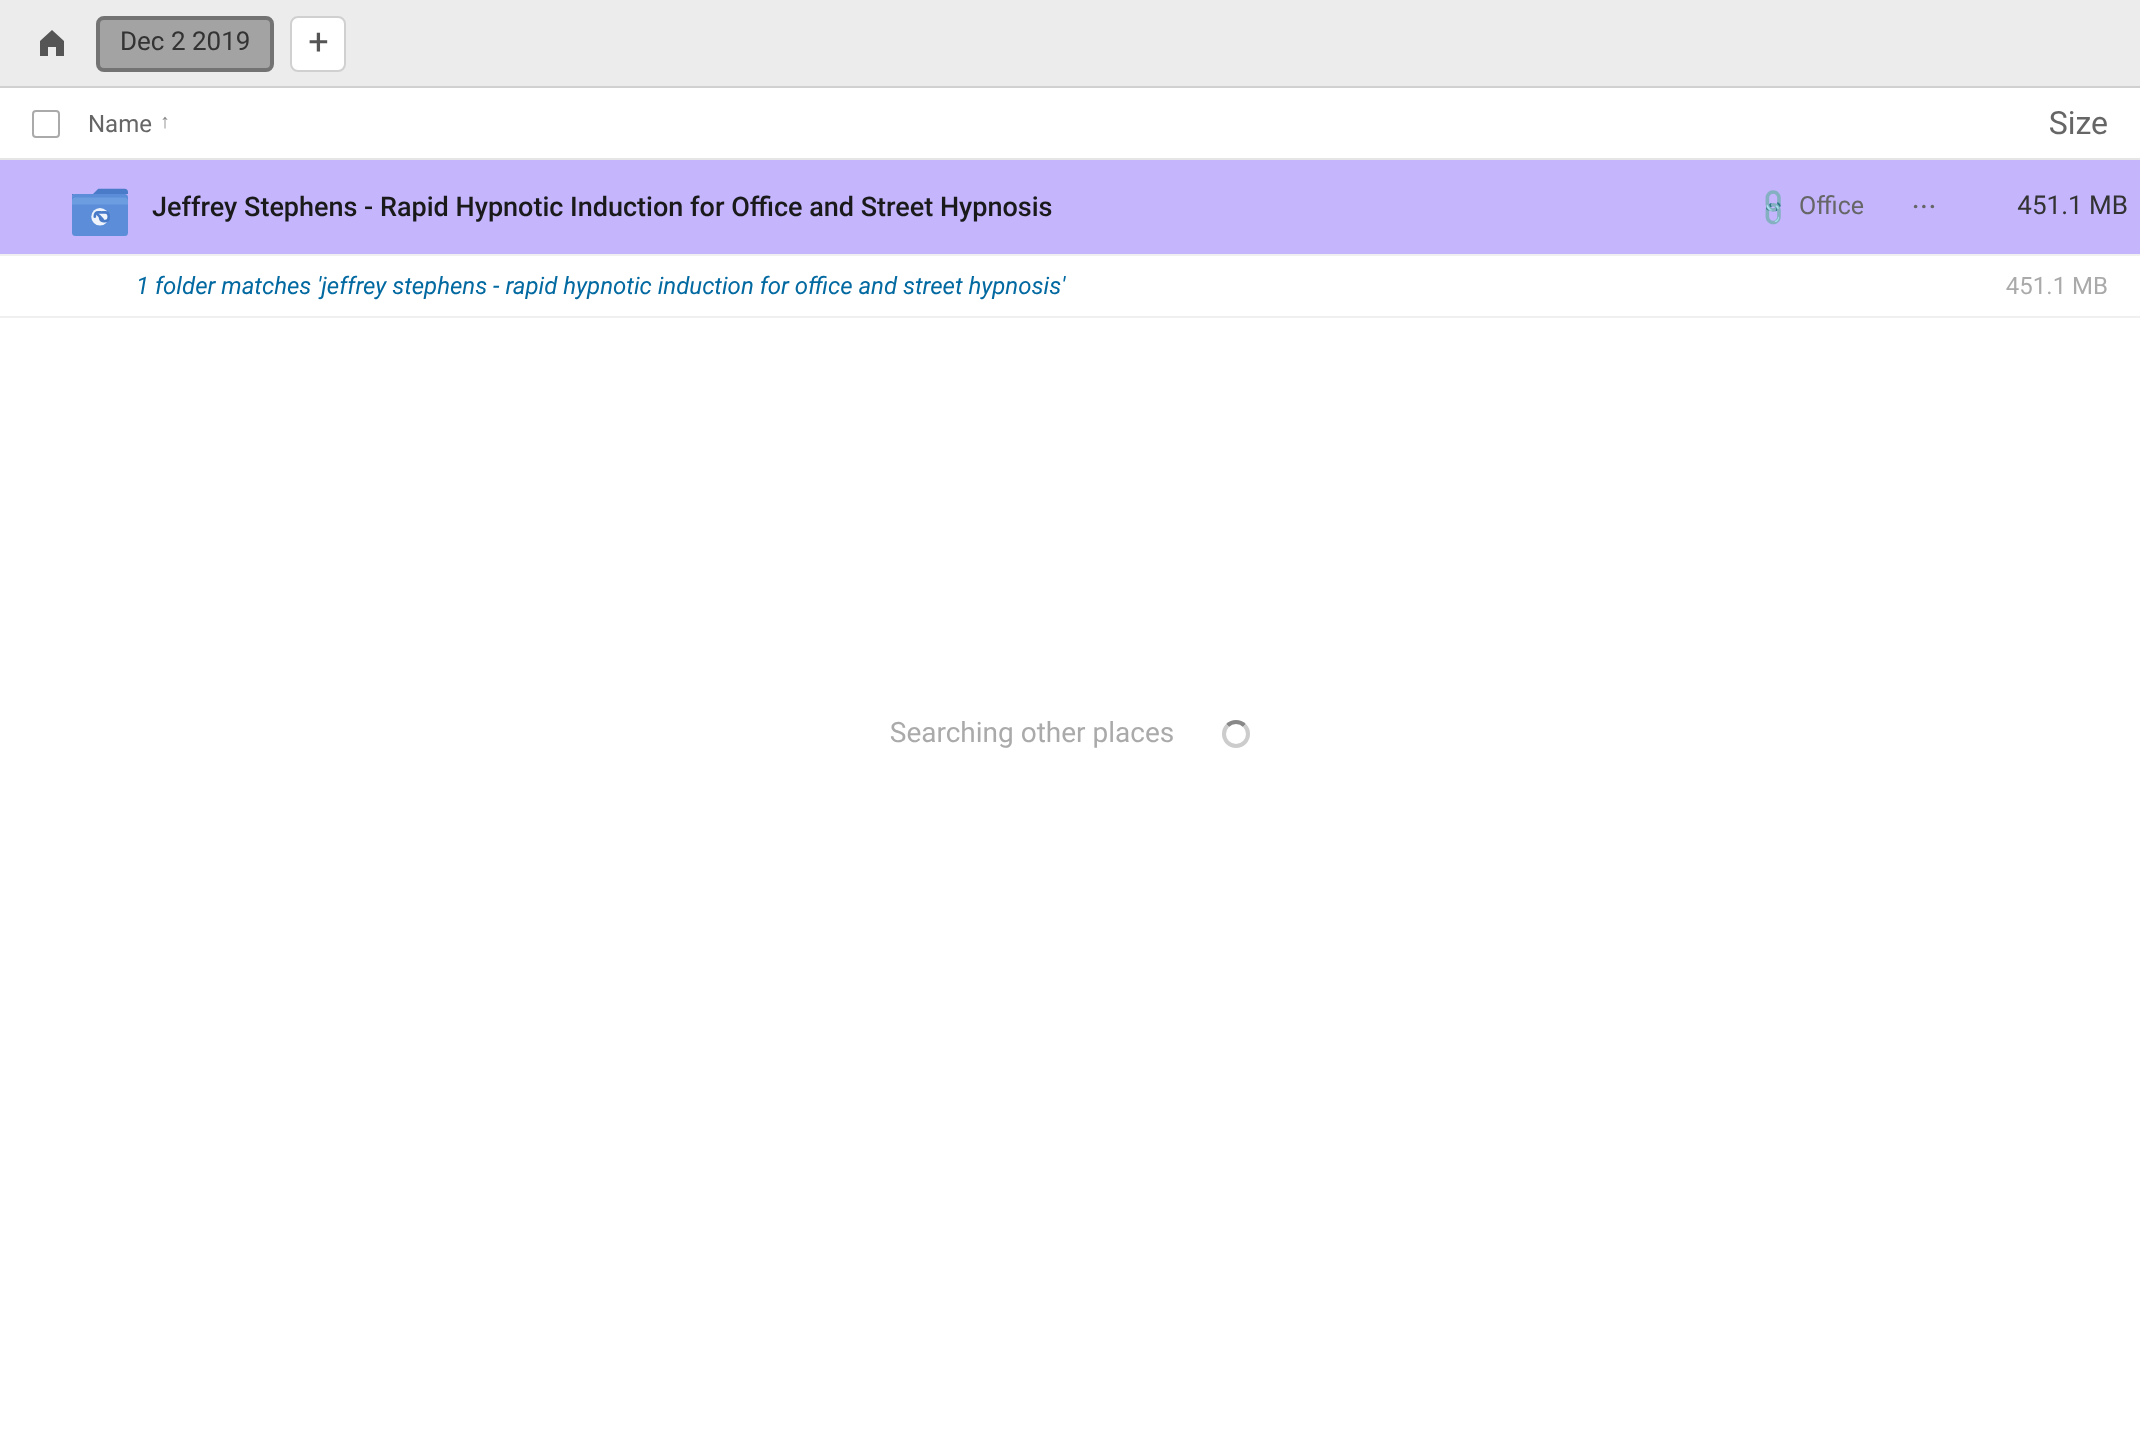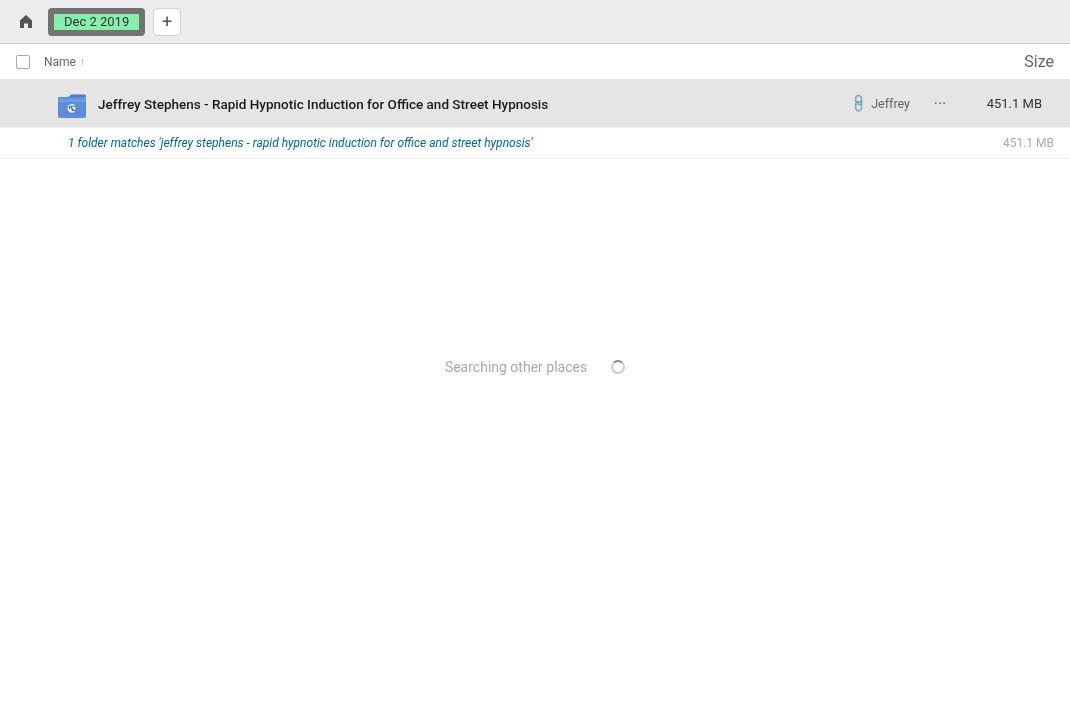--- a/index.html
+++ b/index.html
@@ -34,22 +34,22 @@
       align-items: center;
       justify-content: center;
       cursor: pointer;
       border-radius: 4px;
       color: #555;
     }
 
     .breadcrumb-item {
       display: flex;
       align-items: center;
-      background: #86efac;
-      border: 6px solid #737373;
+      background: #a3a3a3;
+      border: 2px solid #737373;
       border-radius: 4px;
       padding: 2px 10px;
       font-size: 13px;
       color: #333;
       height: 28px;
       cursor: pointer;
     }
 
     .add-btn {
       width: 28px;
@@ -104,24 +104,24 @@
     .col-size {
       width: 100px;
       text-align: right;
       font-size: 16px;
       color: #666;
     }
 
     .file-row {
       display: flex;
       align-items: center;
-      padding: 0 28px;
+      padding: 0 6px;
       height: 48px;
       border-bottom: 1px solid #f0f0f0;
-      background: #e5e5e5;
+      background: #c4b5fd;
       cursor: pointer;
     }
 
     .file-checkbox {
       width: 28px;
       display: flex;
       align-items: center;
     }
 
     .file-icon {
@@ -280,21 +280,21 @@
         <path d="M2 8 L30 8 Q32 8 32 10 L32 12 L0 12 L0 10 Q0 8 2 8 Z" fill="#6b9de0"></path>
 
         <circle cx="16" cy="19" r="5" fill="white" opacity="0.9"></circle>
         <path d="M13 19 Q13 16.5 15 16.5 L16.5 16.5 M16 19 Q16 21.5 18 21.5 L19 21.5 Q21 21.5 21 19 Q21 16.5 19 16.5 L17.5 16.5" stroke="#4a7bc8" stroke-width="1.5" fill="none" stroke-linecap="round"></path>
         <line x1="14.5" y1="17.5" x2="17.5" y2="20.5" stroke="#4a7bc8" stroke-width="1.5" stroke-linecap="round"></line>
       </svg>
     </div>
     <div class="file-name">Jeffrey Stephens - Rapid Hypnotic Induction for Office and Street Hypnosis</div>
     <div class="shared-badge">
       <span class="link-icon">🔗</span>
-      <span>Jeffrey</span>
+      <span>Office</span>
     </div>
     <div class="more-btn">
       <span>···</span>
     </div>
     <div class="file-size">451.1 MB</div>
   </div>
 
   <div class="summary-row">
     <div class="summary-text">1 folder matches 'jeffrey stephens - rapid hypnotic induction for office and street hypnosis'</div>
     <div class="summary-size">451.1 MB</div>

